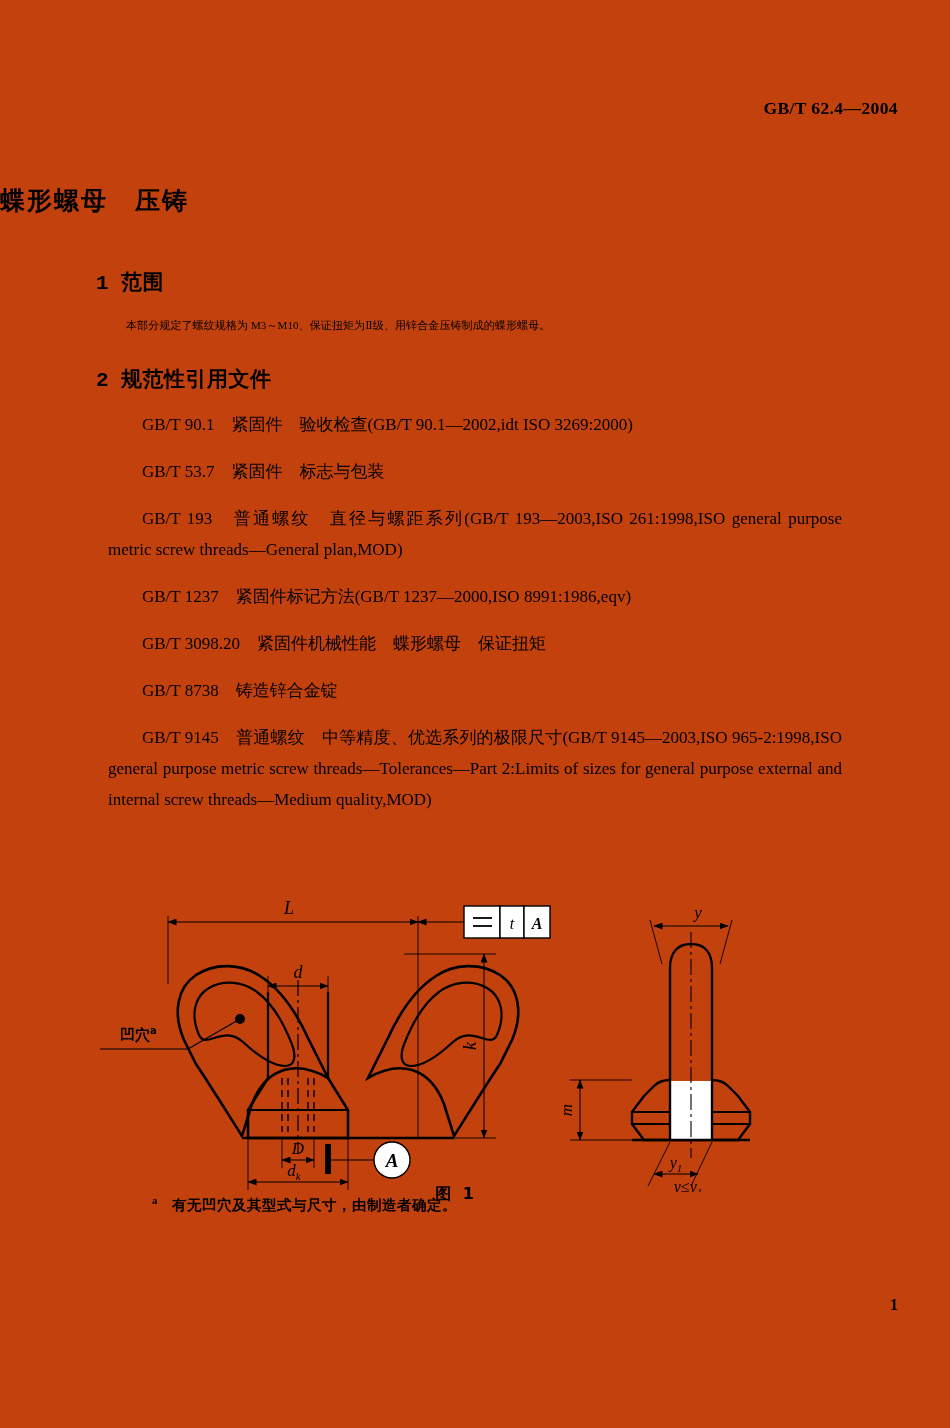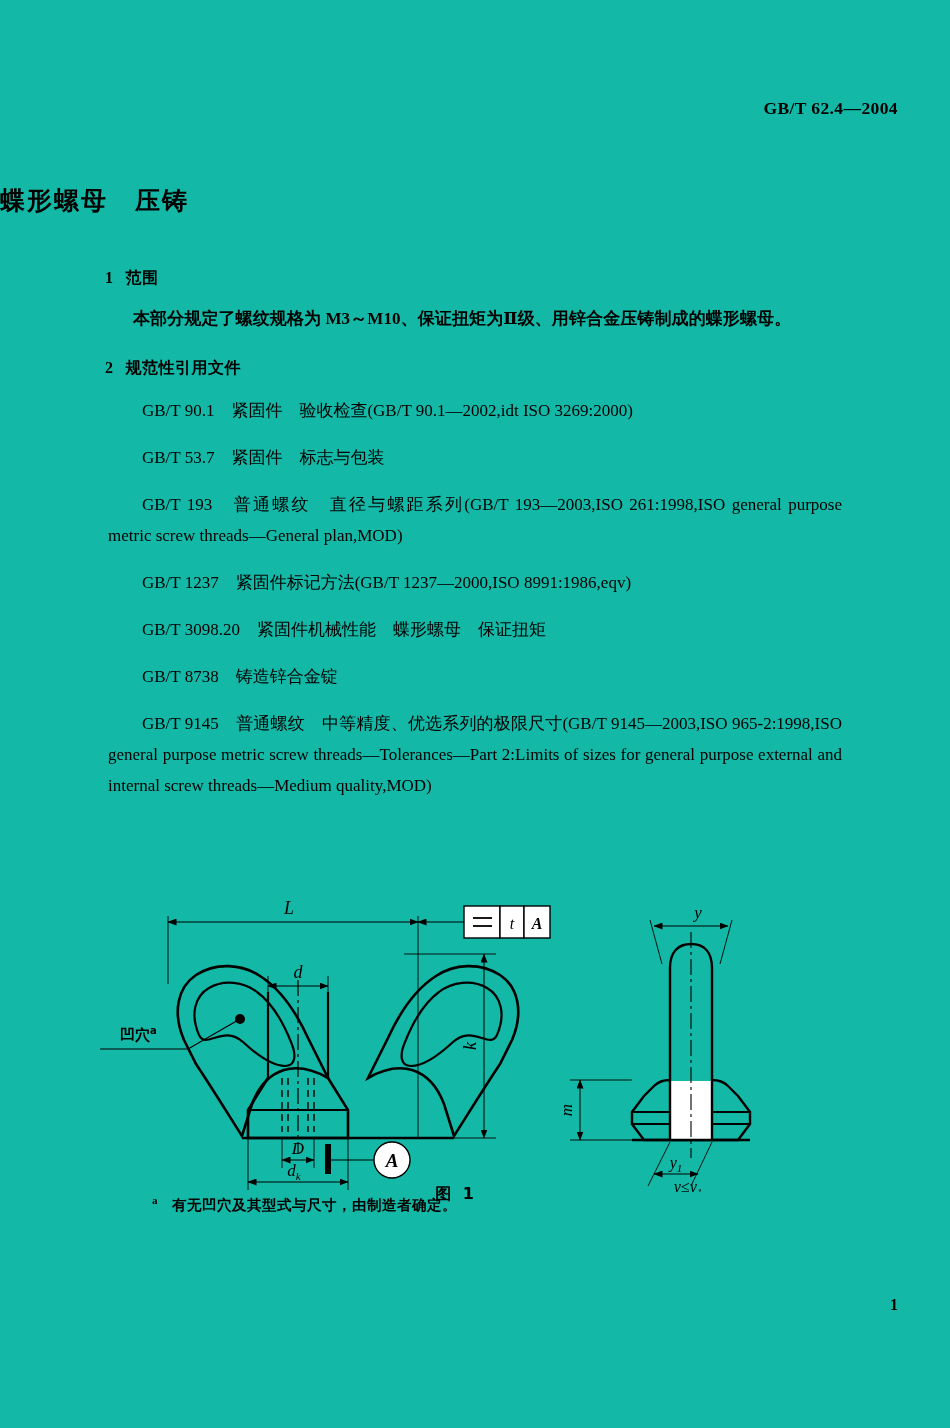--- a/index.html
+++ b/index.html
@@ -8,21 +8,21 @@
     background: #ffffff;
   }
   body {
     font-family: "Liberation Serif", "DejaVu Serif", serif;
     color: #000000;
   }
   .page {
     position: relative;
     width: 950px;
     height: 1428px;
-    background: #14b8a6;
+    background: #c2410c;
     overflow: hidden;
     box-sizing: border-box;
   }
 
   
   .std-header {
     position: absolute;
     top: 98px;
     right: 52px;
     font-family: "Liberation Serif", serif;
@@ -46,37 +46,36 @@
 
   
   .content {
     position: absolute;
     top: 268px;
     left: 92px;
     width: 766px;
   }
 
   .sec-head {
-    font-family: Liberation Serif, serif;
-    font-weight: bold;
-    font-size: 16px;
-    margin: 0 0 14px 13px;
+    font-family: Liberation Mono, monospace;
+    font-weight: bold;
+    font-size: 21px;
+    margin: 0 0 14px 4px;
     letter-spacing: 0.5px;
   }
   .sec-head .num { margin-right: 12px; }
 
   .para {
     font-family: "Liberation Serif", "DejaVu Serif", serif;
-    font-size: 17px;
+    font-size: 11px;
     line-height: 31px;
-    margin: 0 0 12px 7px;
+    margin: 0 0 12px 0;
     text-align: justify;
     text-justify: inter-character;
     letter-spacing: 0.1px;
-    font-weight: bold;
   }
   .para.indent { text-indent: 34px; }
 
   .ref-line {
     font-family: "Liberation Serif", "DejaVu Serif", serif;
     font-size: 17px;
     line-height: 31px;
     margin: 16px;
     text-indent: 34px;
     text-align: justify;

